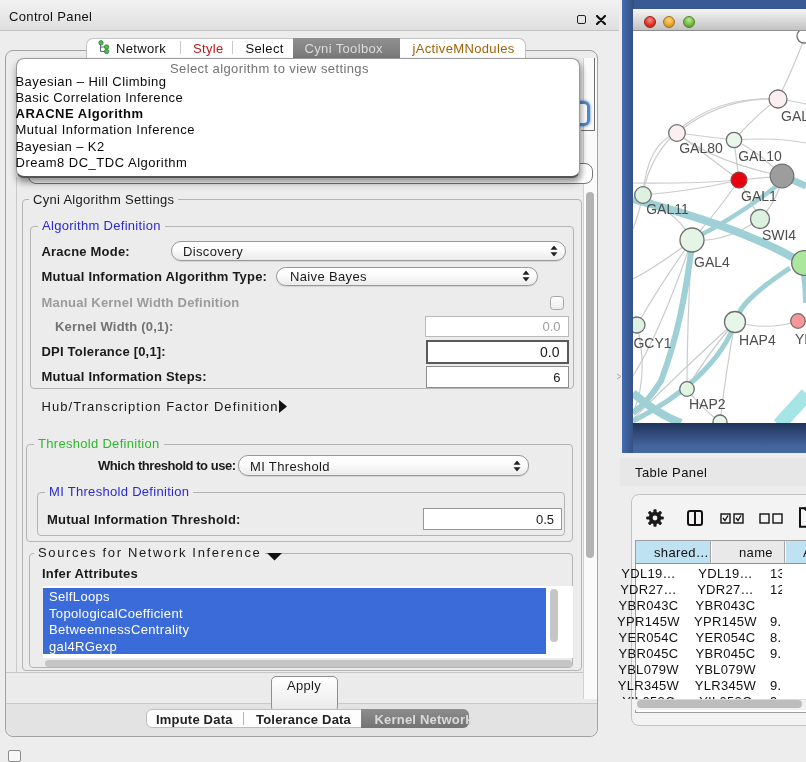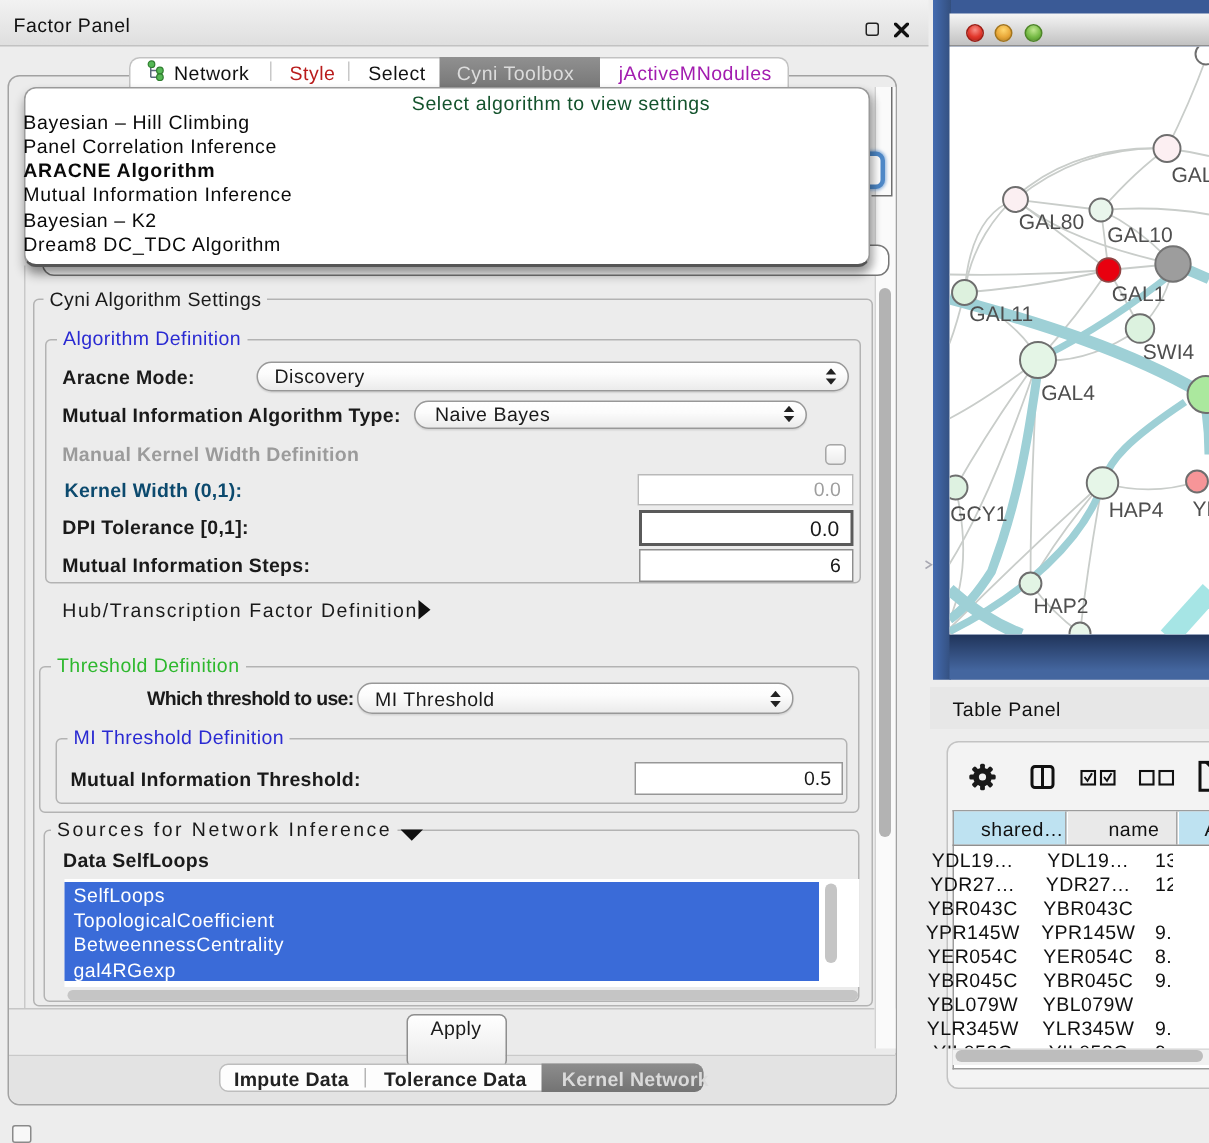--- a/index.html
+++ b/index.html
@@ -19,21 +19,21 @@
 .trow{position:absolute;left:0;width:100%;height:16px;font-size:13px;letter-spacing:.3px;color:#111}
 .trow i{font-style:normal;position:absolute;width:75px;text-align:center;top:1px}
 .trow i:first-child{left:0}
 .trow i+i{left:77px}
 .trow u{text-decoration:none;position:absolute;left:159px;top:1px}
 </style>
 </head>
 <body>
 
 <div class="ab" style="left:0;top:0;width:619px;height:31px;background:linear-gradient(#f2f2f2,#dfdfdf);border-bottom:1px solid #c2c2c2"></div>
-<div class="t" style="left:9px;top:9px;color:#111">Factor Panel</div>
+<div class="t" style="left:9px;top:9px;color:#111">Control Panel</div>
 <div class="ab" style="left:577px;top:15px;width:9px;height:9px;border:1.5px solid #222;border-radius:2px"></div>
 <svg class="ab" style="left:596px;top:15px" width="10" height="10" viewBox="0 0 10 10">
     <path d="M1,1 L9,9 M9,1 L1,9" stroke="#111" stroke-width="2.2" stroke-linecap="round"></path>
   </svg>
 
 <div class="ab" style="left:5px;top:50px;width:593px;height:687px;background:#ececec;border:1px solid #a2a2a2;border-radius:8px"></div>
 
 <div class="ab" style="left:6px;top:672px;width:591px;height:30px;background:#ebebeb;border-top:1px solid #c6c6c6"></div>
 <div class="ab" style="left:6px;top:703px;width:591px;height:33px;background:#e3e3e3;border-top:1px solid #c9c9c9;border-radius:0 0 8px 8px"></div>
 
@@ -56,30 +56,30 @@
 
 <div class="gb" style="left:29px;top:553px;width:544px;height:115px"></div>
 <div class="gl" style="left:34px;top:546px;color:#1a1a1a;letter-spacing:1.65px">Sources for Network Inference</div>
 <svg class="ab" style="left:267px;top:552px" width="16" height="9">
     <polygon points="0,1 15,1 7.5,8.5" fill="#111"></polygon>
   </svg>
 
 <div class="t b" style="left:41.5px;top:244px">Aracne Mode:</div>
 <div class="t b" style="left:41.5px;top:269px">Mutual Information Algorithm Type:</div>
 <div class="t b" style="left:41.5px;top:294.5px;color:#9b9b9b">Manual Kernel Width Definition</div>
-<div class="t b" style="left:43px;top:318.5px;color:#0c4a6e">Kernel Width (0,1):</div>
+<div class="t b" style="left:55px;top:318.5px;color:#737373">Kernel Width (0,1):</div>
 <div class="t b" style="left:41.5px;top:344px">DPI Tolerance [0,1]:</div>
 <div class="t b" style="left:41.5px;top:369px">Mutual Information Steps:</div>
 <div class="t" style="left:41.5px;top:398.5px;letter-spacing:1.05px">Hub/Transcription Factor Definition</div>
 <svg class="ab" style="left:278px;top:399.5px" width="10" height="13">
     <polygon points="1,0 9,6.5 1,13" fill="#111"></polygon>
   </svg>
 <div class="t b" style="left:98px;top:458px;letter-spacing:-.45px">Which threshold to use:</div>
 <div class="t b" style="left:47px;top:511.5px">Mutual Information Threshold:</div>
-<div class="t b" style="left:42px;top:566px">Data SelfLoops</div>
+<div class="t b" style="left:42px;top:566px">Infer Attributes</div>
 
 <div class="combo" style="left:171px;top:241px;width:395px;height:20px">
   <span class="cv">Discovery</span>
   <svg class="car" width="8" height="11">
       <polygon points="4,0 7.5,4.2 0.5,4.2" fill="#222"></polygon>
       <polygon points="4,11 7.5,6.8 0.5,6.8" fill="#222"></polygon>
     </svg>
 </div>
 <div class="combo" style="left:276px;top:266.5px;width:262px;height:19.5px">
   <span class="cv" style="left:13px">Naive Bayes</span>
@@ -138,31 +138,31 @@
   <circle cx="8.6" cy="7" r="2.2" fill="#55b855" stroke="#2e7d2e" stroke-width=".8"></circle>
   <circle cx="8.6" cy="11.5" r="2.2" fill="#55b855" stroke="#2e7d2e" stroke-width=".8"></circle>
 </svg>
 <div class="t" style="left:116px;top:41px;color:#111">Network</div>
 <div class="sep" style="left:180px;top:41px;height:13px;background:#c8c8c8"></div>
 <div class="t" style="left:193px;top:41px;color:#b91c1c">Style</div>
 <div class="sep" style="left:232px;top:41px;height:13px;background:#c8c8c8"></div>
 <div class="t" style="left:245.5px;top:41px;color:#111">Select</div>
 <div class="ab" style="left:292.5px;top:37.5px;width:107px;height:20px;background:linear-gradient(#909090,#787878)"></div>
 <div class="t" style="left:304.5px;top:41px;color:#dcdcdc">Cyni Toolbox</div>
-<div class="t" style="left:412.5px;top:41px;color:#a21caf">jActiveMNodules</div>
+<div class="t" style="left:412.5px;top:41px;color:#a16207">jActiveMNodules</div>
 
 <div class="ab" style="left:28px;top:163px;width:565px;height:21px;background:#fff;border:1.5px solid #777;border-radius:8px"></div>
 <div class="ab" style="left:574px;top:100.5px;width:16px;height:25px;border:3px solid #4e88c7;border-radius:6px;background:#fff;box-shadow:0 0 2px 1px rgba(70,130,200,.5)"></div>
 <div class="ab" style="left:594px;top:58px;width:1px;height:72px;background:#6f6f6f"></div>
 <div class="ab" style="left:581px;top:130px;width:14px;height:1px;background:#6f6f6f"></div>
 
 <div class="ab" style="left:16px;top:57.5px;width:564px;height:120px;background:#fff;border:1px solid #9a9a9a;border-bottom:2px solid #555;border-radius:8px;box-shadow:0 5px 7px rgba(0,0,0,.32),3px 3px 5px rgba(0,0,0,.15)"></div>
-<div class="t" style="left:170px;top:61px;width:408px;text-align:center;color:#14532d;letter-spacing:.4px">Select algorithm to view settings</div>
+<div class="t" style="left:170px;top:61px;width:408px;text-align:left;color:#737373;letter-spacing:.4px">Select algorithm to view settings</div>
 <div class="t" style="left:15.5px;top:73.5px;letter-spacing:.45px;color:#0a0a0a">Bayesian – Hill Climbing</div>
-<div class="t" style="left:15.5px;top:89.8px;letter-spacing:.4px;color:#0a0a0a">Panel Correlation Inference</div>
+<div class="t" style="left:15.5px;top:89.8px;letter-spacing:.4px;color:#0a0a0a">Basic Correlation Inference</div>
 <div class="t b" style="left:15.5px;top:106.1px;letter-spacing:.5px;color:#0a0a0a">ARACNE Algorithm</div>
 <div class="t" style="left:15.5px;top:122.4px;letter-spacing:.5px;color:#0a0a0a">Mutual Information Inference</div>
 <div class="t" style="left:15.5px;top:138.7px;letter-spacing:.4px;color:#0a0a0a">Bayesian – K2</div>
 <div class="t" style="left:15.5px;top:155px;letter-spacing:.5px;color:#0a0a0a">Dream8 DC_TDC Algorithm</div>
 
 <svg class="ab" style="left:616px;top:373px" width="6" height="7">
     <path d="M1,6 L5,3.5 L1,1" fill="none" stroke="#a8a8b2" stroke-width="1"></path>
   </svg>
 
 <div class="ab" style="left:8px;top:750px;width:13px;height:12px;background:#f8f8f8;border:1px solid #8a8a8a;border-radius:2px"></div>

